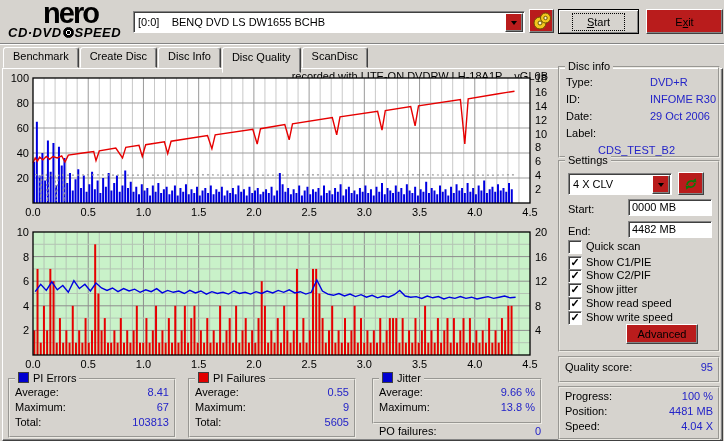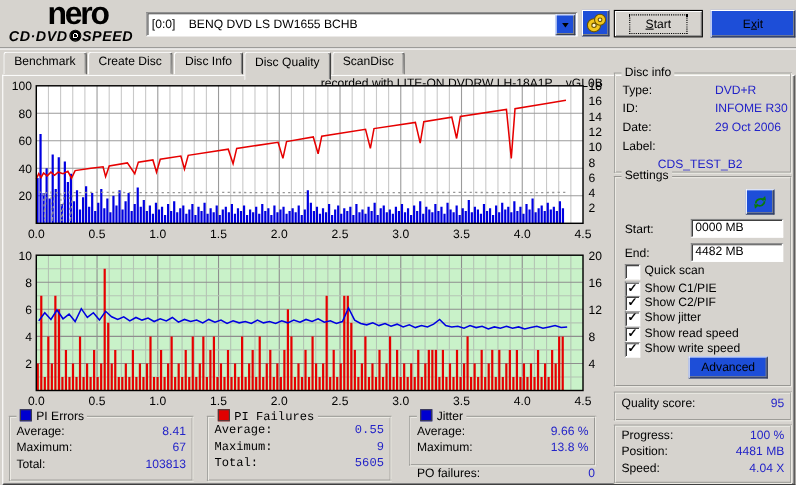--- a/index.html
+++ b/index.html
@@ -1,20 +1,20 @@
 <!DOCTYPE html>
 <html><head>
 <meta charset="utf-8">
 <style>
   html,body{margin:0;padding:0;width:724px;height:441px;overflow:hidden;
     background:#d6d3ce;font-family:"Liberation Sans",sans-serif;font-size:11px;color:#000;}
   body{position:relative;}
   .abs{position:absolute;}
   
-  .raised{background:#1d4ed8;border:1px solid;border-color:#fff #404040 #404040 #fff;
+  .raised{background:#b91c1c;border:1px solid;border-color:#fff #404040 #404040 #fff;
     box-shadow:inset -1px -1px 0 #848484;}
   .sunken{background:#fff;border:1px solid;border-color:#848484 #fff #fff #848484;
     box-shadow:inset 1px 1px 0 #404040;}
   
   .logo-nero{font-weight:bold;font-size:29px;line-height:24px;letter-spacing:-2px;text-align:center;}
   .logo-sub{font-weight:bold;font-style:italic;font-size:13px;letter-spacing:.5px;white-space:nowrap;}
   .disc-glyph{display:inline-block;width:9px;height:9px;border:1.5px solid #000;border-radius:50%;
     background:radial-gradient(circle,#000 1.5px,#fff 1.5px 2.5px,#000 2.5px);vertical-align:-1px;margin:0 1px;}
   .combo{display:flex;align-items:center;}
   .combo .combo-text{flex:1;padding:2px 4px;white-space:pre;overflow:hidden;}
@@ -587,21 +587,21 @@
   <div class="rowline">
       <span>Maximum:</span>
       <span class="val">67</span>
     </div>
   <div class="rowline">
       <span>Total:</span>
       <span class="val">103813</span>
     </div>
 </div>
 
-<div class="gbox" style="left:188px;top:378px;width:164px;height:56px;font-family:Liberation Mono, monospace;">
+<div class="gbox" style="left:188px;top:378px;width:164px;height:56px;">
   <div class="gb-title"><span class="swatch" style="background:#e00000"></span><span>PI Failures</span></div>
   <div class="rowline" style="margin-top:5px;">
       <span>Average:</span>
       <span class="val">0.55</span>
     </div>
   <div class="rowline">
       <span>Maximum:</span>
       <span class="val">9</span>
     </div>
   <div class="rowline">
@@ -633,20 +633,26 @@
     <div><span class="ilabel">Type:</span><span class="val">DVD+R</span></div>
     <div><span class="ilabel">ID:</span><span class="val">INFOME R30</span></div>
     <div><span class="ilabel">Date:</span><span class="val">29 Oct 2006</span></div>
     <div><span class="ilabel">Label:</span><span class="val">CDS_TEST_B2</span></div>
   </div>
 </div>
 
 <div class="gbox" style="left:558px;top:160px;width:158px;height:188px;">
   <div class="gb-title">Settings</div>
 
+  <div class="abs sunken combo" style="left:8px;top:11px;width:102px;height:20px;">
+    <span class="combo-text">4 X CLV</span>
+    <span class="combo-btn raised">
+        <span class="arrow-down"></span>
+      </span>
+  </div>
   <button class="abs raised btn" style="left:118px;top:10px;width:26px;height:23px;">
     <svg width="16" height="16">
       <path d="M4 9a4.2 4.2 0 0 1 7.2-2.8" fill="none" stroke="#0a7a0a" stroke-width="1.6"></path>
       <polygon points="12.6,2.2 13.4,6.6 9.4,5.2" fill="#0a7a0a"></polygon>
       <path d="M12 7a4.2 4.2 0 0 1-7.2 2.8" fill="none" stroke="#0a7a0a" stroke-width="1.6"></path>
       <polygon points="3.4,13.8 2.6,9.4 6.6,10.8" fill="#0a7a0a"></polygon>
     </svg>
   </button>
 
   <div class="abs" style="left:8px;top:41px;">Start:</div>

